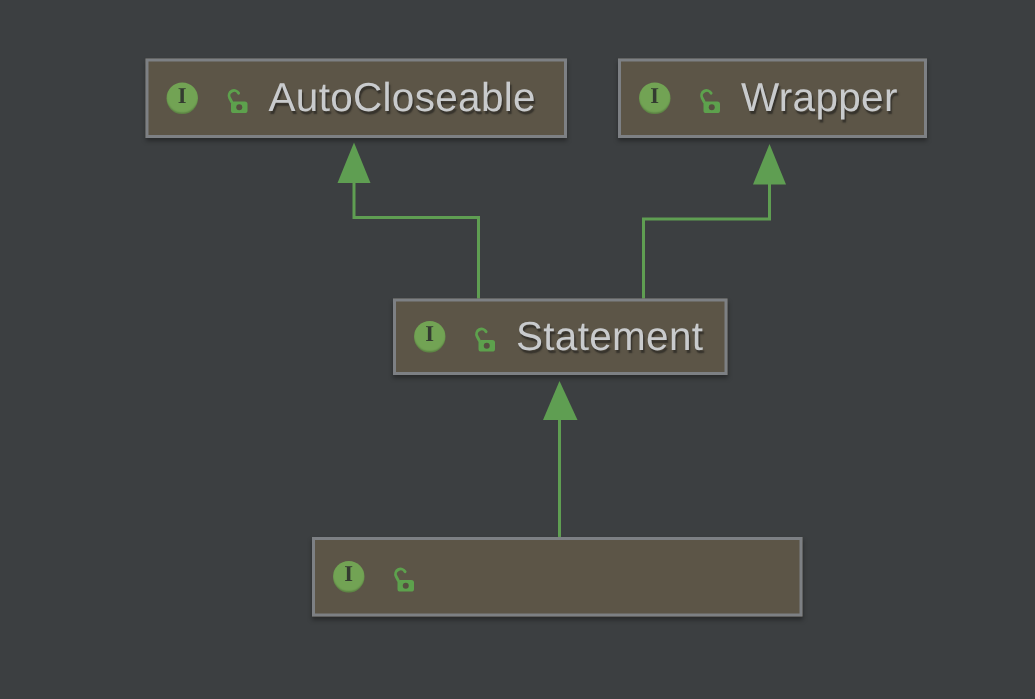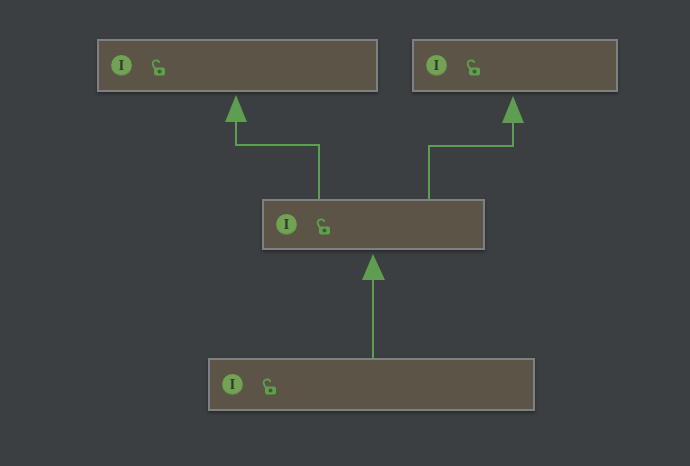--- a/index.html
+++ b/index.html
@@ -71,42 +71,45 @@
 
   <div class="node" style="left:97px;top:39px;width:281px;height:53px">
     <span class="iface-badge">
       <span class="iface-letter">I</span>
     </span>
     <svg class="lock-icon" width="16" height="17" viewBox="0 0 16 17" xmlns="http://www.w3.org/2000/svg">
       <path d="M4.5 9 V6 a3.4 3.4 0 0 1 6.8 0" transform="rotate(-28 4.5 9)" fill="none" stroke="var(--lock,#5da14d)" stroke-width="1.9" stroke-linecap="round"></path>
       <rect x="4" y="8.6" width="11" height="7.8" rx="1.8" fill="var(--lock,#5da14d)"></rect>
       <circle cx="9.5" cy="12.5" r="2" fill="var(--lock_hole,#564f41)"></circle>
     </svg>
+    <span class="node-label">AutoCloseable</span>
   </div>
 
   <div class="node" style="left:412px;top:39px;width:206px;height:53px">
     <span class="iface-badge">
       <span class="iface-letter">I</span>
     </span>
     <svg class="lock-icon" width="16" height="17" viewBox="0 0 16 17" xmlns="http://www.w3.org/2000/svg">
       <path d="M4.5 9 V6 a3.4 3.4 0 0 1 6.8 0" transform="rotate(-28 4.5 9)" fill="none" stroke="var(--lock,#5da14d)" stroke-width="1.9" stroke-linecap="round"></path>
       <rect x="4" y="8.6" width="11" height="7.8" rx="1.8" fill="var(--lock,#5da14d)"></rect>
       <circle cx="9.5" cy="12.5" r="2" fill="var(--lock_hole,#564f41)"></circle>
     </svg>
+    <span class="node-label">Wrapper</span>
   </div>
 
   <div class="node" style="left:262px;top:199px;width:223px;height:51px">
     <span class="iface-badge">
       <span class="iface-letter">I</span>
     </span>
     <svg class="lock-icon" width="16" height="17" viewBox="0 0 16 17" xmlns="http://www.w3.org/2000/svg">
       <path d="M4.5 9 V6 a3.4 3.4 0 0 1 6.8 0" transform="rotate(-28 4.5 9)" fill="none" stroke="var(--lock,#5da14d)" stroke-width="1.9" stroke-linecap="round"></path>
       <rect x="4" y="8.6" width="11" height="7.8" rx="1.8" fill="var(--lock,#5da14d)"></rect>
       <circle cx="9.5" cy="12.5" r="2" fill="var(--lock_hole,#564f41)"></circle>
     </svg>
+    <span class="node-label">Statement</span>
   </div>
 
   <div class="node" style="left:208px;top:358px;width:327px;height:53px">
     <span class="iface-badge">
       <span class="iface-letter">I</span>
     </span>
     <svg class="lock-icon" width="16" height="17" viewBox="0 0 16 17" xmlns="http://www.w3.org/2000/svg">
       <path d="M4.5 9 V6 a3.4 3.4 0 0 1 6.8 0" transform="rotate(-28 4.5 9)" fill="none" stroke="var(--lock,#5da14d)" stroke-width="1.9" stroke-linecap="round"></path>
       <rect x="4" y="8.6" width="11" height="7.8" rx="1.8" fill="var(--lock,#5da14d)"></rect>
       <circle cx="9.5" cy="12.5" r="2" fill="var(--lock_hole,#564f41)"></circle>

